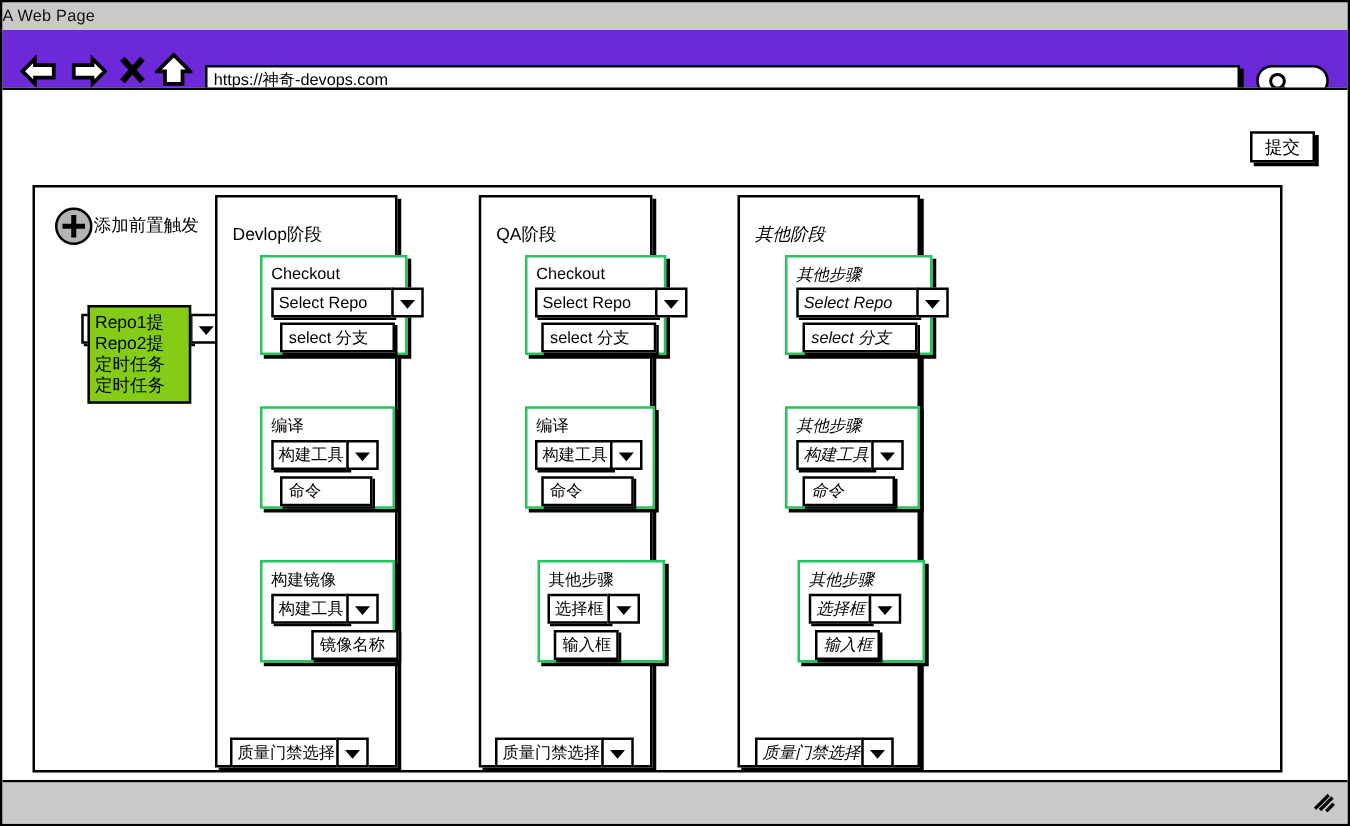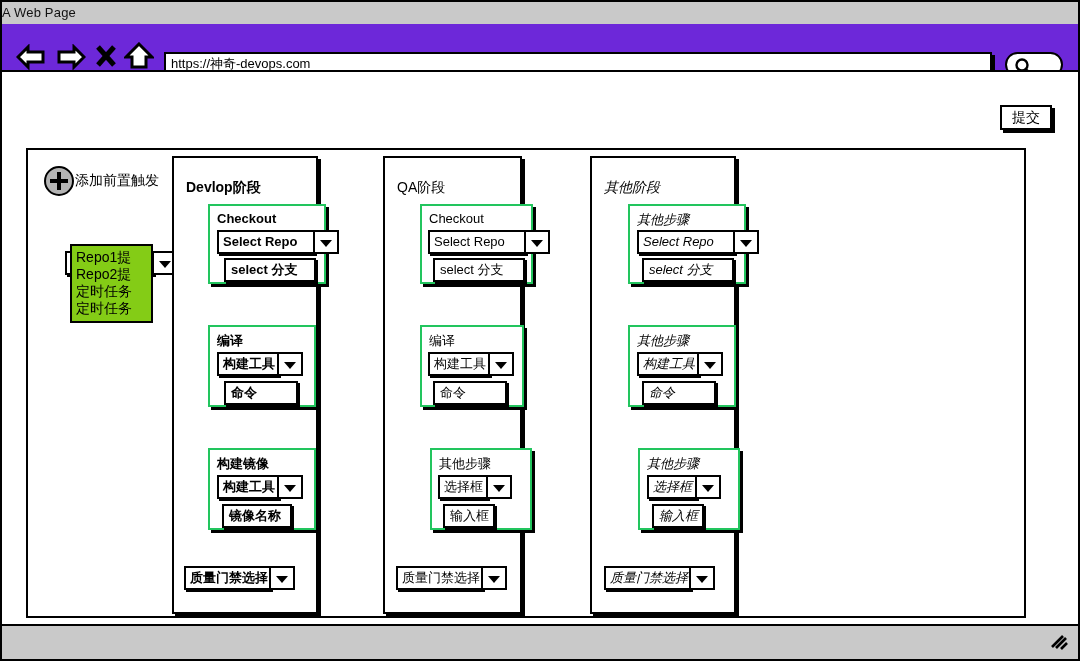--- a/index.html
+++ b/index.html
@@ -235,21 +235,21 @@
 
   
   .stage {
     position: absolute;
     top: 6px;
     border: 2px solid #000;
     background: #fff;
     box-sizing: border-box;
     box-shadow: 3px 3px 0 #000;
   }
-  #stage-0 { left: 144px; width: 146px; height: 458px; font-weight: bold; }
+  #stage-0 { left: 144px; width: 146px; height: 458px; }
   #stage-1 { left: 355px; width: 139px; height: 458px; }
   #stage-2 { left: 562px; width: 146px; height: 458px; font-style: italic; }
 
   .stage-title {
     position: absolute;
     left: 12px;
     top: 21px;
     font-size: 14px;
     color: #000;
     white-space: nowrap;
@@ -302,20 +302,21 @@
     border: 2px solid #000;
     background: #fff;
     box-sizing: border-box;
     box-shadow: 2px 2px 0 #000;
     font-size: 13px;
     line-height: 19px;
     padding-left: 4px;
     color: #000;
     white-space: nowrap;
     height: 24px;
+    margin-top: 24px;
   }
 
   
   #statusbar {
     position: absolute;
     left: 0;
     top: 624px;
     width: 1076px;
     height: 33px;
     background: #c9c9c9;
@@ -429,21 +430,21 @@
             <span>命令</span>
           </div>
         </div>
 
         <div class="card" style="left:10px; top:290px; width:108px; height:82px;">
           <div class="card-title">构建镜像</div>
           <div class="ctl-select" style="left:7px; top:25px; width:62px;">
             <span>构建工具</span>
             <span class="dd-arrow"></span>
           </div>
-          <div class="ctl-input" style="left:12px; top:54px; width:70px;">
+          <div class="ctl-input" style="left:39px; top:54px; width:70px;">
             <span>镜像名称</span>
           </div>
         </div>
 
         <div class="gate" style="left:10px; top:408px; width:87px;">
           <span>质量门禁选择</span>
           <span class="dd-arrow"></span>
         </div>
       </div>
 

